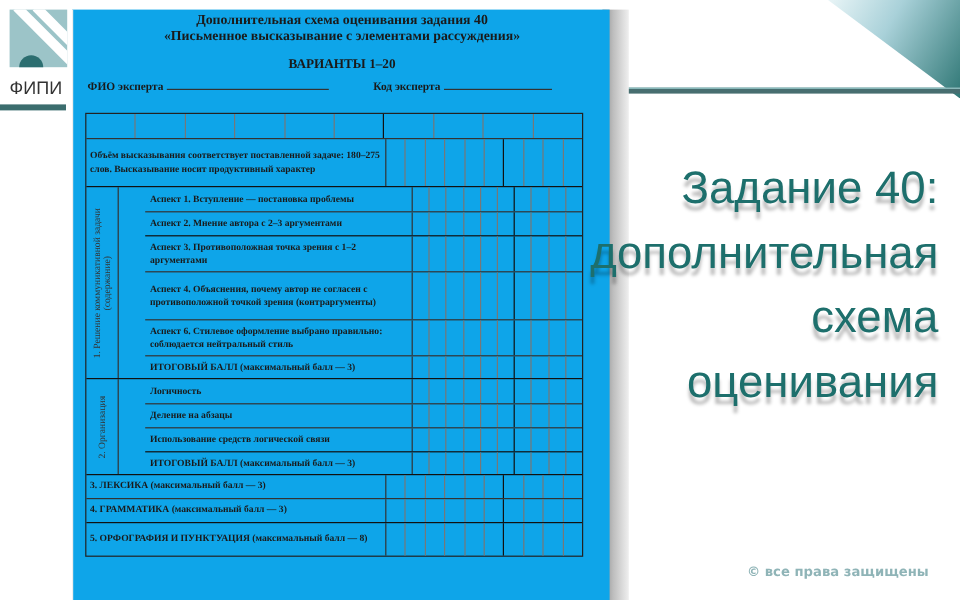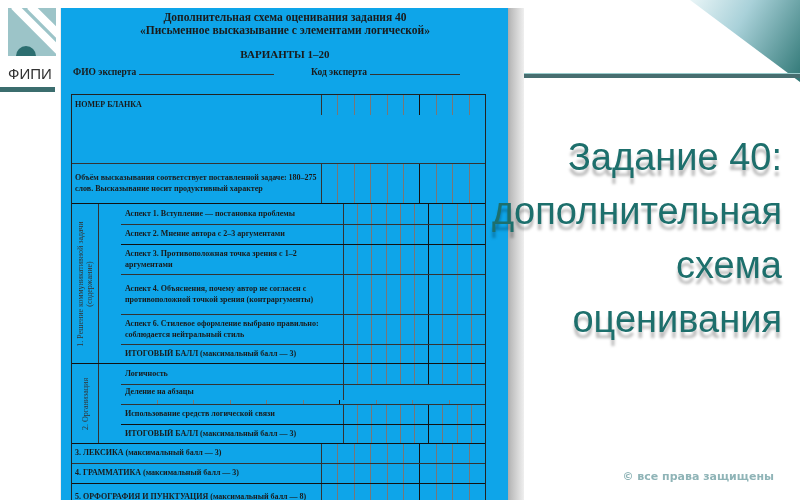--- a/index.html
+++ b/index.html
@@ -71,48 +71,45 @@
   </div>
   <div class="logo-text">ФИПИ</div>
 </div>
 <div class="top-rule-left"></div>
 <div class="corner"></div>
 <div class="top-rule-right"></div>
 
 <div class="page-shadow"></div>
 <div class="page">
   <div class="doc-title t1">Дополнительная схема оценивания задания 40</div>
-  <div class="doc-title t2">«Письменное высказывание с элементами логической»</div>
+  <div class="doc-title t2">«Письменное высказывание с элементами рассуждения»</div>
   <div class="variants">ВАРИАНТЫ 1–20</div>
   <div class="expert-line" style="left:12px;">
     <span>ФИО эксперта</span><span class="blank" style="width:135px;"></span>
   </div>
   <div class="expert-line" style="left:250px;">
     <span>Код эксперта</span><span class="blank" style="width:90px;"></span>
   </div>
 
   <div class="grid">
     <div class="row" style="height:20px;">
-      <div class="label-area">
-          <div class="label">НОМЕР БЛАНКА</div>
-        </div>
-      <div class="cells">
-          <div class="cell"></div>
-          <div class="cell"></div>
-          <div class="cell"></div>
-          <div class="cell"></div>
-          <div class="cell"></div>
-          <div class="cell"></div>
-          <div class="cell sep"></div>
-          <div class="cell"></div>
-          <div class="cell"></div>
-          <div class="cell"></div>
-        </div>
-    </div>
-    <div class="row" style="height:40px;margin-top:48px;">
+      <div class="cells">
+          <div class="cell"></div>
+          <div class="cell"></div>
+          <div class="cell"></div>
+          <div class="cell"></div>
+          <div class="cell"></div>
+          <div class="cell"></div>
+          <div class="cell sep"></div>
+          <div class="cell"></div>
+          <div class="cell"></div>
+          <div class="cell"></div>
+        </div>
+    </div>
+    <div class="row" style="height:40px;">
       <div class="label-area">
           <div class="label">Объём высказывания соответствует поставленной задаче: 180–275 слов. Высказывание носит продуктивный характер</div>
         </div>
       <div class="cells">
           <div class="cell"></div>
           <div class="cell"></div>
           <div class="cell"></div>
           <div class="cell"></div>
           <div class="cell"></div>
           <div class="cell"></div>
@@ -248,21 +245,21 @@
               <div class="cell"></div>
               <div class="cell"></div>
               <div class="cell"></div>
               <div class="cell"></div>
               <div class="cell sep"></div>
               <div class="cell"></div>
               <div class="cell"></div>
               <div class="cell"></div>
             </div>
         </div>
-        <div class="row" style="height:20px;flex-direction:column;">
+        <div class="row" style="height:20px;">
           <div class="label-area">
               <div class="label sub">Деление на абзацы</div>
             </div>
           <div class="cells">
               <div class="cell"></div>
               <div class="cell"></div>
               <div class="cell"></div>
               <div class="cell"></div>
               <div class="cell"></div>
               <div class="cell"></div>

